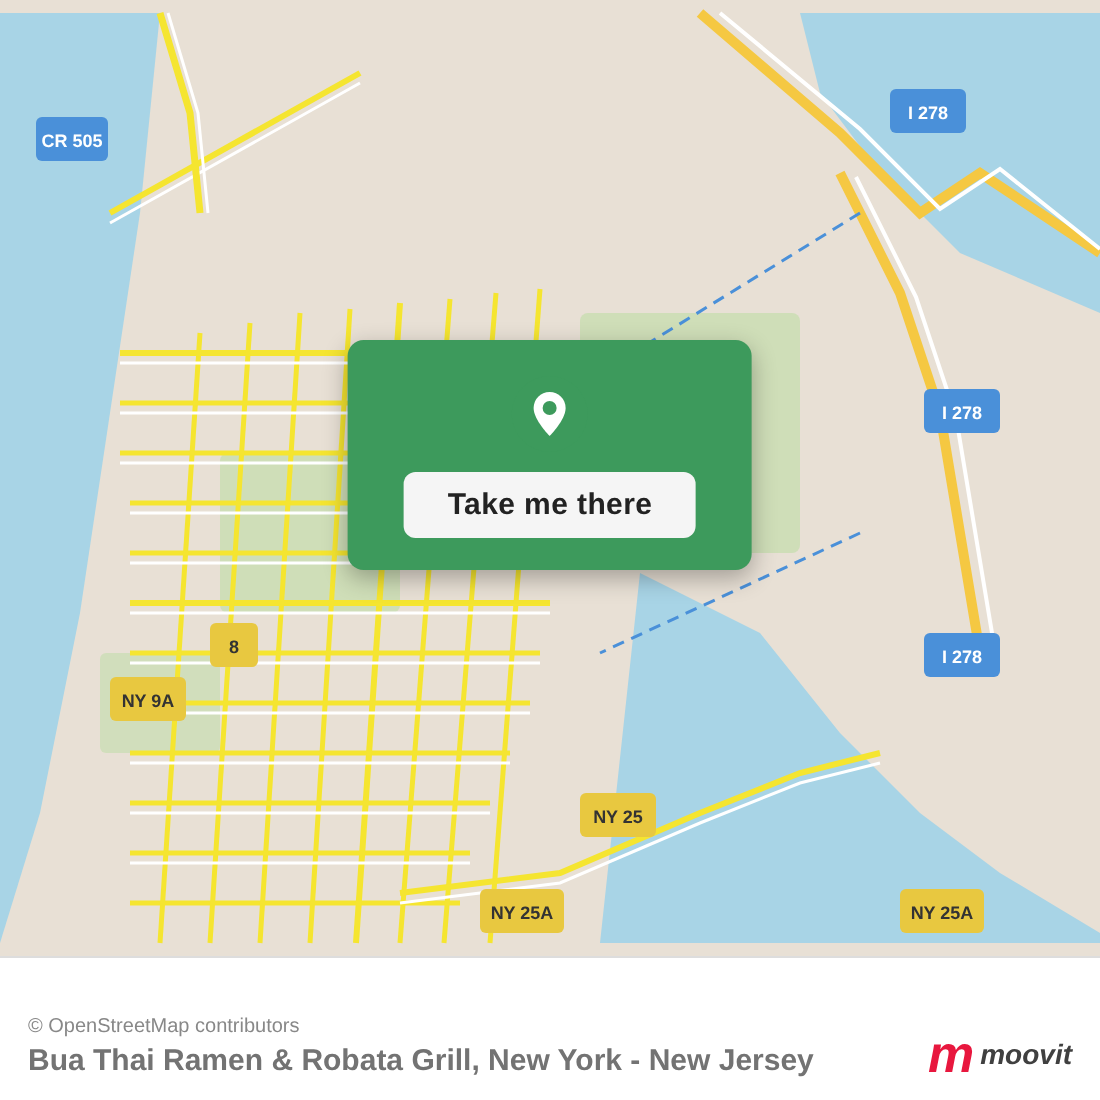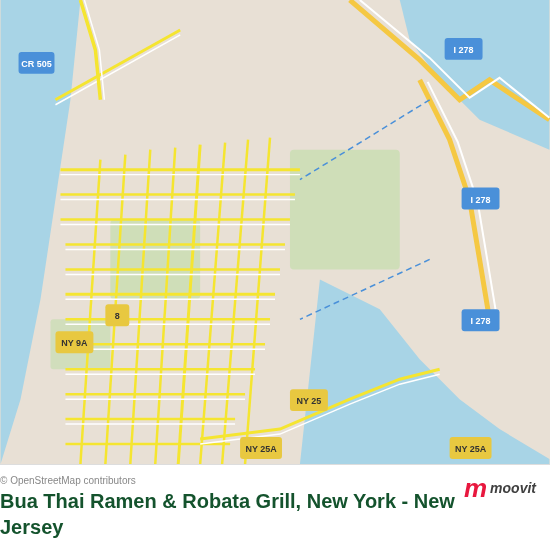--- a/index.html
+++ b/index.html
@@ -72,43 +72,43 @@
       font-weight: 600;
       color: #222;
       cursor: pointer;
       letter-spacing: 0.2px;
       white-space: nowrap;
     }
 
     
     .bottom-bar {
       background: #fff;
-      padding: 10px 14px 10px 0;
+      padding: 10px 14px 10px 14px;
       border-top: 1px solid #ddd;
       display: flex;
-      align-items: flex-start;
+      align-items: flex-end;
       justify-content: space-between;
       min-height: 72px;
     }
 
     .bottom-left {
       display: flex;
       flex-direction: column;
       gap: 2px;
     }
 
     .copyright-text {
       font-size: 10px;
       color: #888;
     }
 
     .location-name {
-      font-size: 20px;
+      font-size: 15px;
       font-weight: 700;
-      color: #14532d;
+      color: #737373;
       line-height: 1.3;
     }
 
     .moovit-logo {
       display: flex;
       align-items: center;
       gap: 3px;
       flex-shrink: 0;
     }
 
@@ -226,20 +226,32 @@
       <text x="261" y="453" text-anchor="middle" fill="#333" font-size="9" font-weight="bold" font-family="Arial">NY 25A</text>
 
       <rect x="450" y="438" width="42" height="22" rx="3" fill="#e8c840"></rect>
       <text x="471" y="453" text-anchor="middle" fill="#333" font-size="9" font-weight="bold" font-family="Arial">NY 25A</text>
 
       <line x1="430" y1="100" x2="300" y2="180" stroke="#4a90d9" stroke-width="1.5" stroke-dasharray="6,4"></line>
       <line x1="430" y1="260" x2="300" y2="320" stroke="#4a90d9" stroke-width="1.5" stroke-dasharray="6,4"></line>
 
     </svg>
 
+    <div class="button-overlay">
+      <div class="green-card">
+
+        <svg class="location-pin" viewBox="0 0 38 38" xmlns="http://www.w3.org/2000/svg">
+          <circle cx="19" cy="19" r="19" fill="#3d9a5c"></circle>
+          <path d="M19 8 C14.5 8 11 11.5 11 16 C11 22 19 30 19 30 C19 30 27 22 27 16 C27 11.5 23.5 8 19 8Z" fill="white"></path>
+          <circle cx="19" cy="16" r="3.5" fill="#3d9a5c"></circle>
+        </svg>
+
+        <button class="take-me-there-btn">Take me there</button>
+      </div>
+    </div>
 
   </div>
 
   <div class="bottom-bar">
 
     <div class="bottom-left">
       <span class="copyright-text">© OpenStreetMap contributors</span>
       <span class="location-name">Bua Thai Ramen &amp; Robata Grill, New York - New Jersey</span>
     </div>
 

